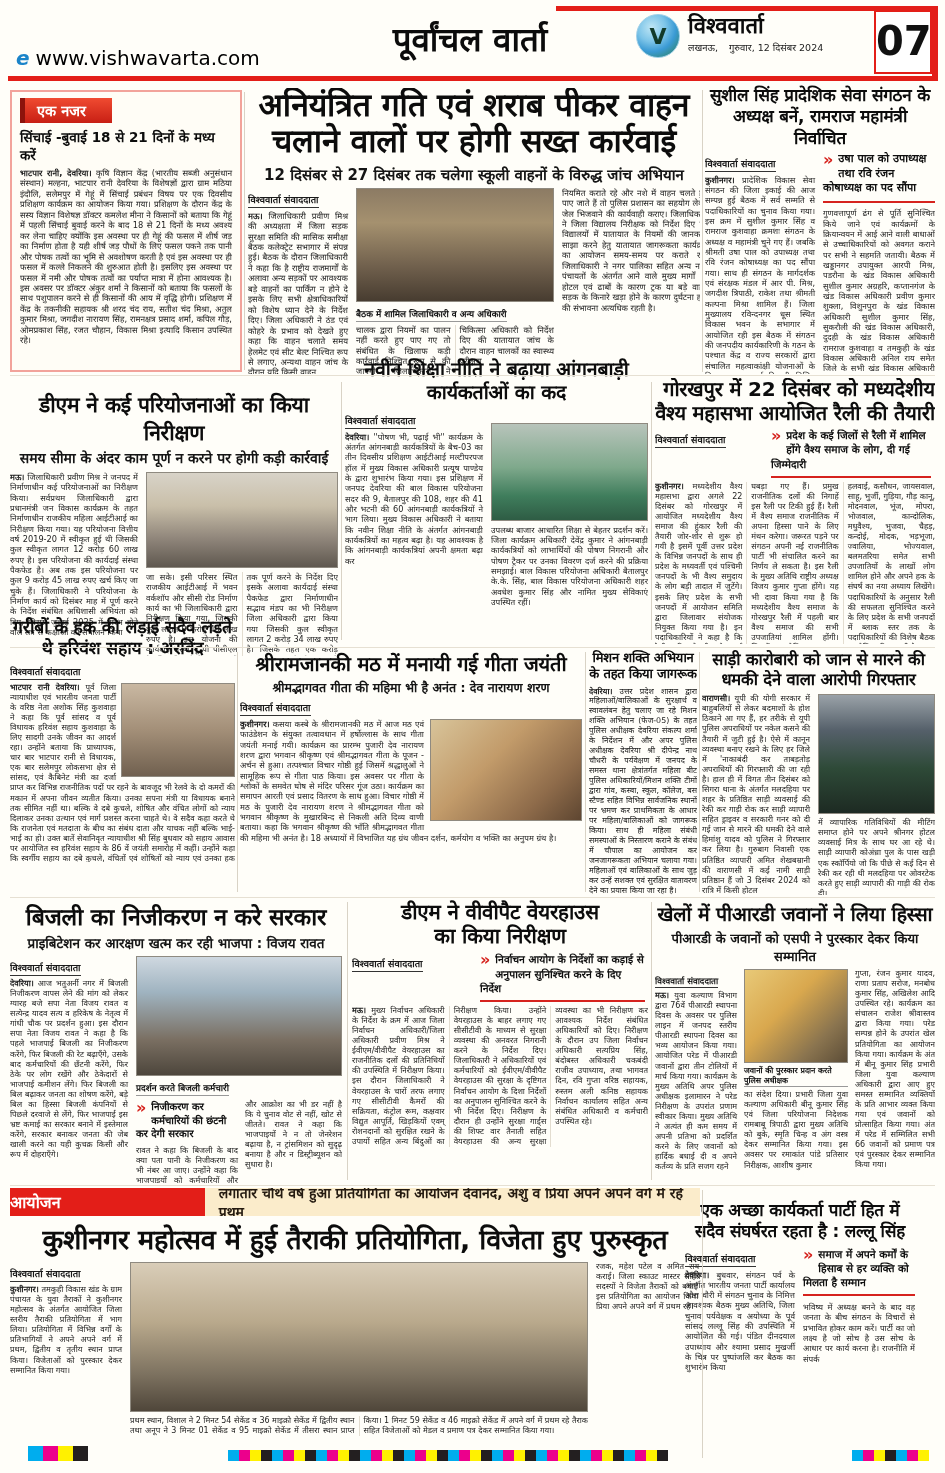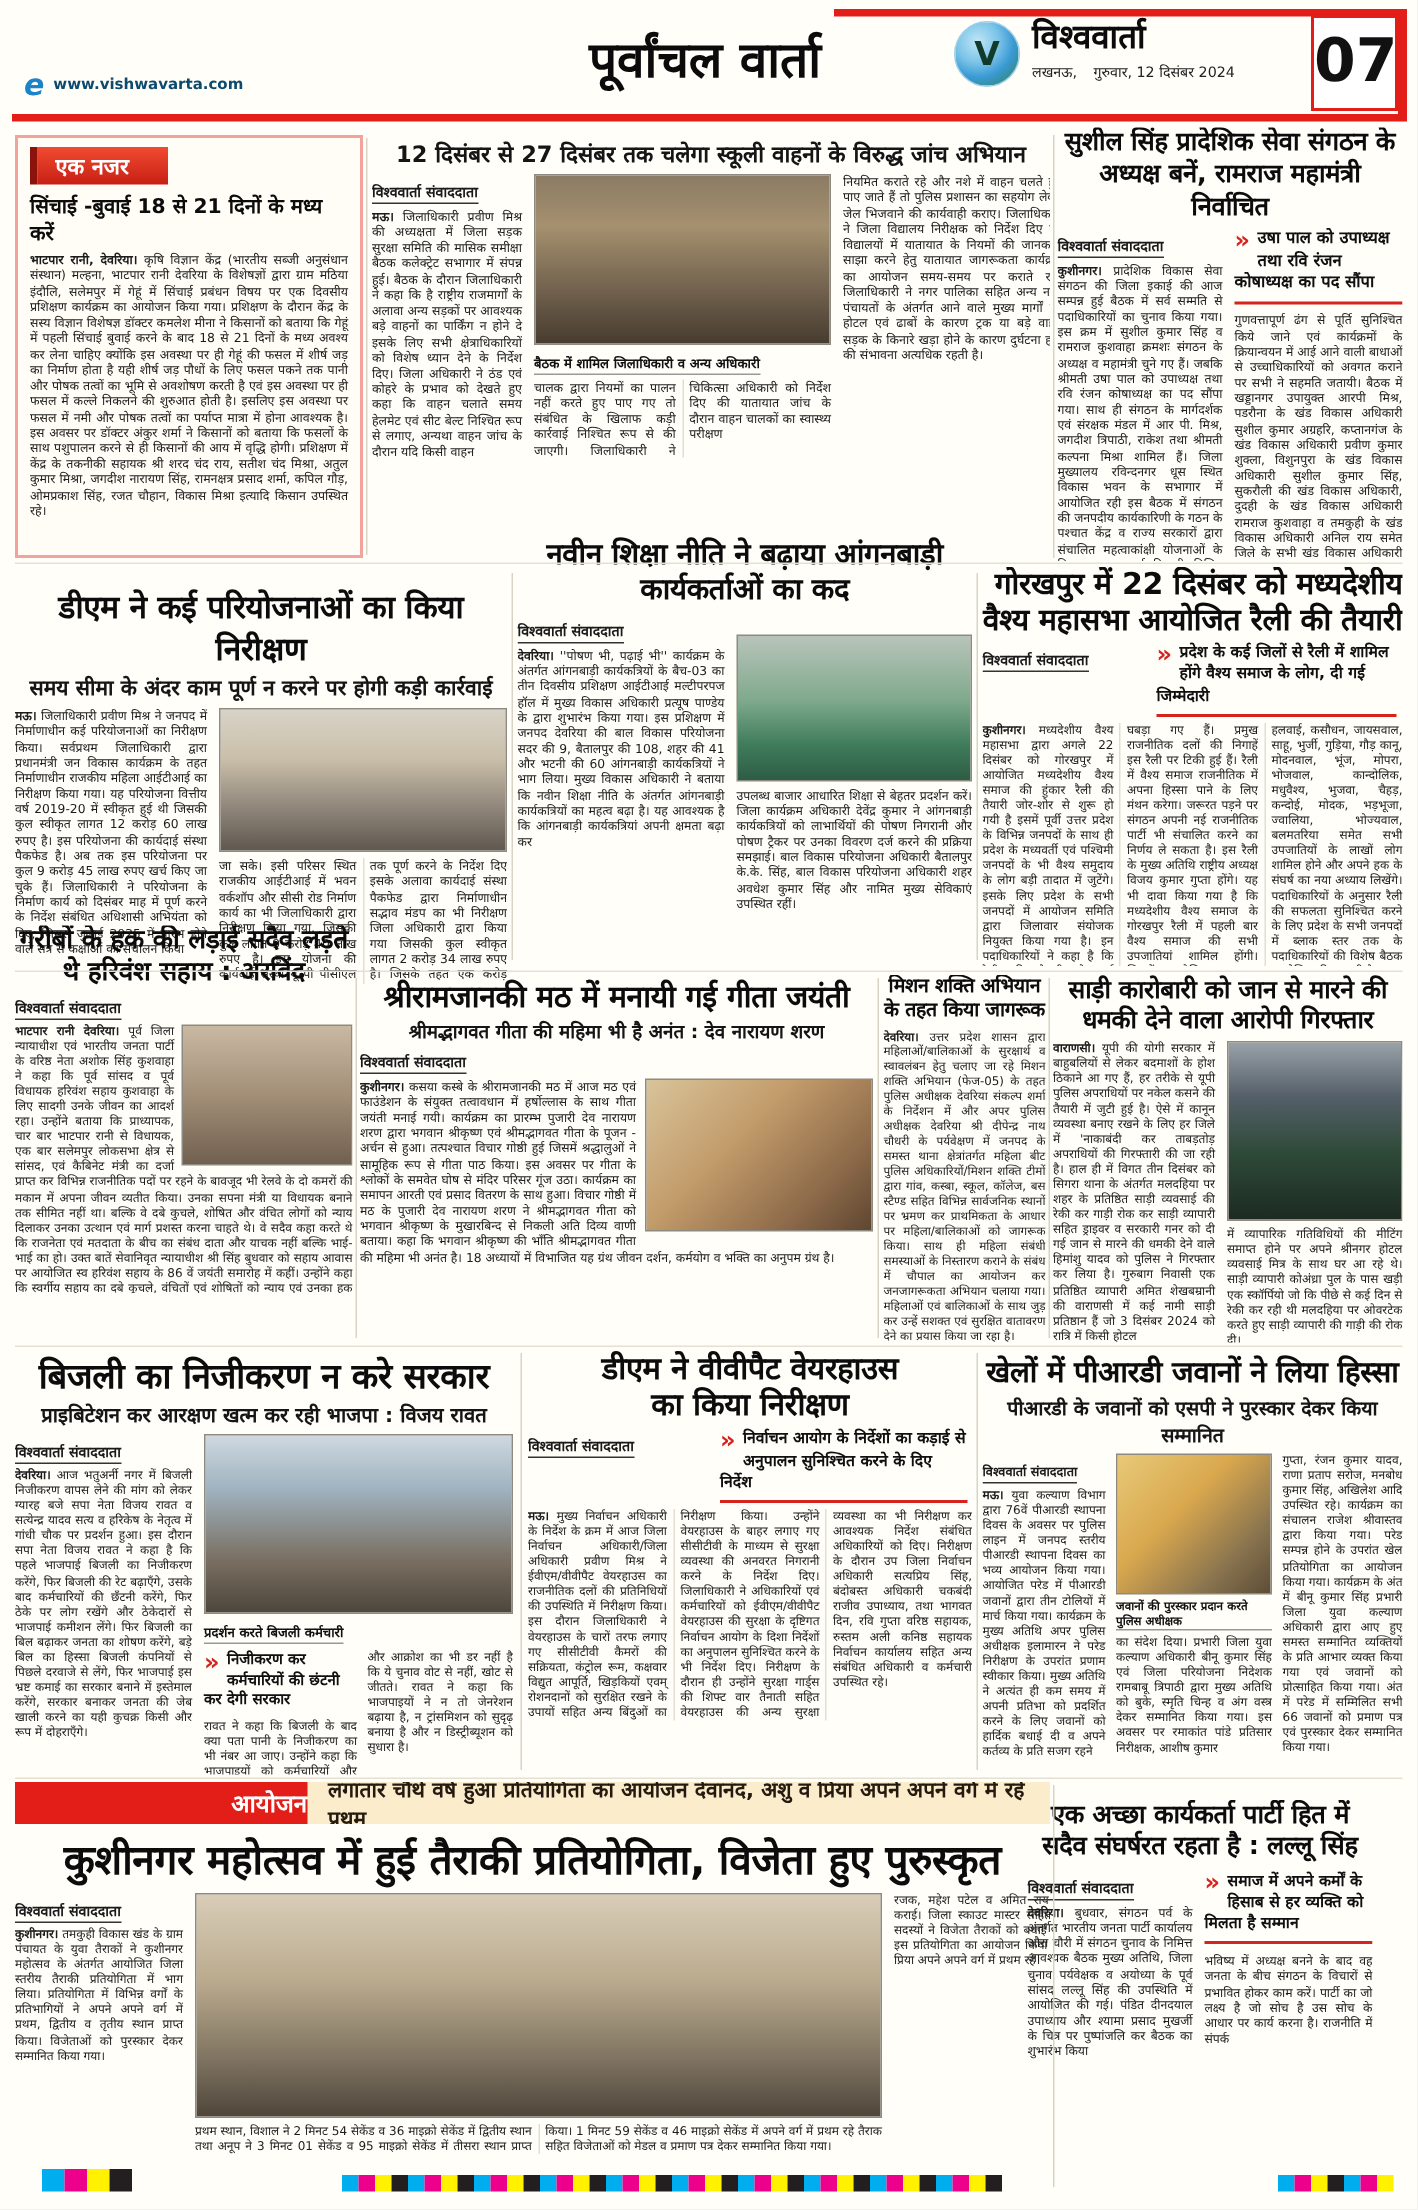--- a/index.html
+++ b/index.html
@@ -21,37 +21,37 @@
   .vsep{position:absolute;width:1px;background:#d9d3c6;}
   .hsep{position:absolute;height:1px;background:#e6e0d3;}
   .bars{position:absolute;display:flex;}
   .bars div{width:15px;height:15px;}
   .bars.small div{width:11px;height:11px;}
   .eknajar-box{border:2px solid #f2a39b;background:#fffdf6;}
   .eknajar-label{background:linear-gradient(180deg,#f04b31,#c81f14);color:#fff;font-weight:bold;font-size:14.5px;
                  display:inline-block;padding:2px 26px 3px 12px;border-left:5px solid #8c130c;}
   .redband{background:#e31e18;}
   .strip{background:#fbeccb;display:flex;align-items:center;gap:14px;}
-  .strip-label{background:#e31e18;color:#fff;font-weight:bold;font-size:16px;text-align:right;padding:3px 0;width:200px;}
+  .strip-label{background:#e31e18;color:#fff;font-weight:bold;font-size:16px;text-align:left;padding:3px 0;width:200px;}
   .strip-text{font-weight:bold;font-size:14px;color:#241a10;}
   .pn-box{border:2.5px solid #e31e18;background:#fff;font-weight:bold;text-align:center;}
 </style>
 </head>
 <body>
 
 <div class="page">
 
   <div class="art" style="left:0;top:0;width:945px;height:86px;">
     <div class="redband" style="position:absolute;left:556px;top:6px;width:382px;height:5px;"></div>
     <div class="redband" style="position:absolute;left:932px;top:6px;width:6px;height:72px;"></div>
     <div class="redband" style="position:absolute;left:8px;top:76px;width:930px;height:5px;"></div>
 
     <div style="position:absolute;left:16px;top:46px;display:flex;align-items:center;gap:6px;">
       <span style="color:#1b84c9;font-weight:bold;font-style:italic;font-size:20px;line-height:1;">e</span>
-      <span style="font-weight:bold;font-size:10px;color:#0c4a6e;">www.vishwavarta.com</span>
+      <span style="font-weight:normal;font-size:20px;color:#000000;">www.vishwavarta.com</span>
     </div>
 
     <div style="position:absolute;left:290px;top:16px;width:360px;text-align:center;font-size:33px;font-weight:bold;color:#0b0b0b;">पूर्वांचल वार्ता</div>
 
     <div style="position:absolute;left:636px;top:14px;display:flex;gap:8px;align-items:flex-start;">
       <div style="width:42px;height:42px;border-radius:50%;background:radial-gradient(circle at 35% 30%,#bfe6f5 0%,#7cc4e8 35%,#3a9ad4 60%,#2e7f46 100%);
                   display:flex;align-items:center;justify-content:center;border:1px solid #9ecfe8;">
         <span style="color:#123a2a;font-weight:bold;font-size:22px;">V</span>
       </div>
       <div>
@@ -69,20 +69,24 @@
   <div class="art eknajar-box" style="left:10px;top:90px;width:232px;height:282px;padding:6px 8px;box-sizing:border-box;">
     <div><span class="eknajar-label">एक नजर</span></div>
     <div style="font-weight:bold;font-size:13.5px;margin:5px 0 4px;color:#0c0c0c;">सिंचाई -बुवाई 18 से 21 दिनों के मध्य करें</div>
     <div class="body" style="font-size:8.3px;">
       <span class="dl">भाटपार रानी, देवरिया।</span>
       <span>कृषि विज्ञान केंद्र (भारतीय सब्जी अनुसंधान संस्थान) मल्हना, भाटपार रानी देवरिया के विशेषज्ञों द्वारा ग्राम मठिया इंदौलि, सलेमपुर में गेहूं में सिंचाई प्रबंधन विषय पर एक दिवसीय प्रशिक्षण कार्यक्रम का आयोजन किया गया। प्रशिक्षण के दौरान केंद्र के सस्य विज्ञान विशेषज्ञ डॉक्टर कमलेश मीना ने किसानों को बताया कि गेहूं में पहली सिंचाई बुवाई करने के बाद 18 से 21 दिनों के मध्य अवश्य कर लेना चाहिए क्योंकि इस अवस्था पर ही गेहूं की फसल में शीर्ष जड़ का निर्माण होता है यही शीर्ष जड़ पौधों के लिए फसल पकने तक पानी और पोषक तत्वों का भूमि से अवशोषण करती है एवं इस अवस्था पर ही फसल में कल्ले निकलने की शुरुआत होती है। इसलिए इस अवस्था पर फसल में नमी और पोषक तत्वों का पर्याप्त मात्रा में होना आवश्यक है। इस अवसर पर डॉक्टर अंकुर शर्मा ने किसानों को बताया कि फसलों के साथ पशुपालन करने से ही किसानों की आय में वृद्धि होगी। प्रशिक्षण में केंद्र के तकनीकी सहायक श्री शरद चंद राय, सतीश चंद मिश्रा, अतुल कुमार मिश्रा, जगदीश नारायण सिंह, रामनक्षत्र प्रसाद शर्मा, कपिल गौड़, ओमप्रकाश सिंह, रजत चौहान, विकास मिश्रा इत्यादि किसान उपस्थित रहे।</span>
     </div>
   </div>
 
   <div class="art" style="left:248px;top:88px;width:452px;height:286px;">
+    <div class="hl" style="font-size:32px;line-height:1.12;">
+      <div>अनियंत्रित गति एवं शराब पीकर वाहन</div>
+      <div>चलाने वालों पर होगी सख्त कार्रवाई</div>
+    </div>
     <div class="sub" style="font-size:15px;margin-top:4px;">12 दिसंबर से 27 दिसंबर तक चलेगा स्कूली वाहनों के विरुद्ध जांच अभियान</div>
     <div class="flex" style="margin-top:4px;">
       <div style="width:100px;flex:none;">
         <div class="byline">विश्ववार्ता संवाददाता</div>
         <div class="body" style="font-size:8.3px;">
           <span class="dl">मऊ।</span>
           <span>जिलाधिकारी प्रवीण मिश्र की अध्यक्षता में जिला सड़क सुरक्षा समिति की मासिक समीक्षा बैठक कलेक्ट्रेट सभागार में संपन्न हुई। बैठक के दौरान जिलाधिकारी ने कहा कि है राष्ट्रीय राजमार्गों के अलावा अन्य सड़कों पर आवश्यक बड़े वाहनों का पार्किंग न होने दे इसके लिए सभी क्षेत्राधिकारियों को विशेष ध्यान देने के निर्देश दिए। जिला अधिकारी ने ठंड एवं कोहरे के प्रभाव को देखते हुए कहा कि वाहन चलाते समय हेलमेट एवं सीट बेल्ट निश्चित रूप से लगाए, अन्यथा वाहन जांच के दौरान यदि किसी वाहन</span>
         </div>
       </div>
       <div style="width:198px;flex:none;">

